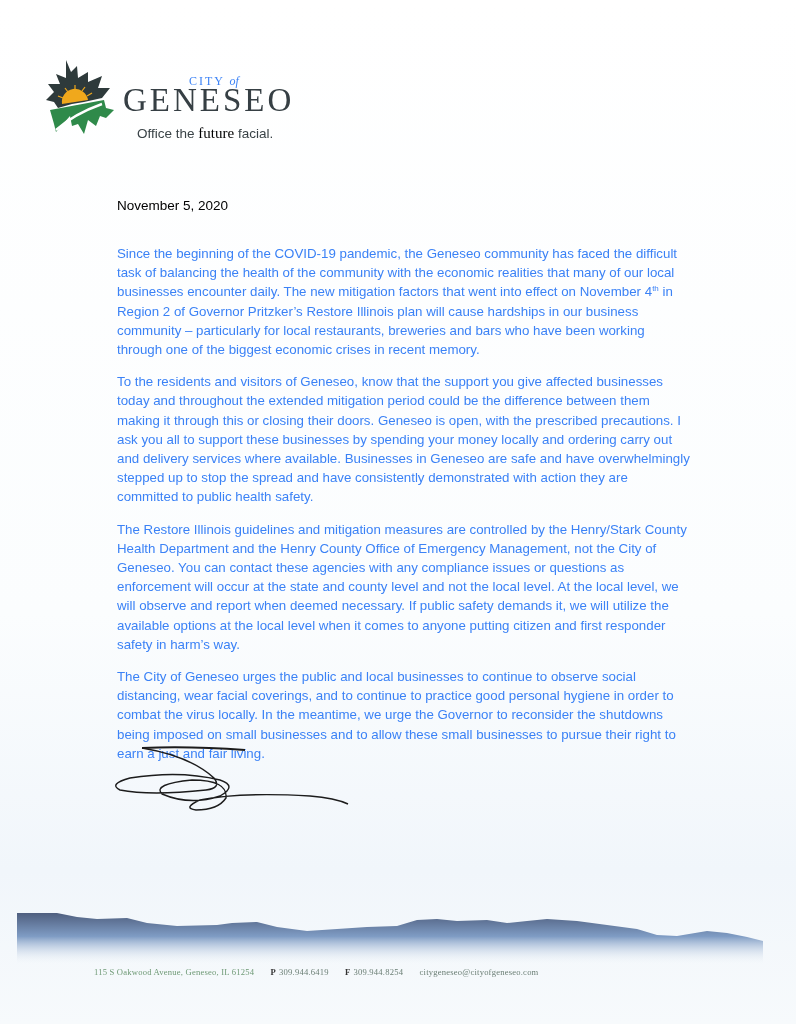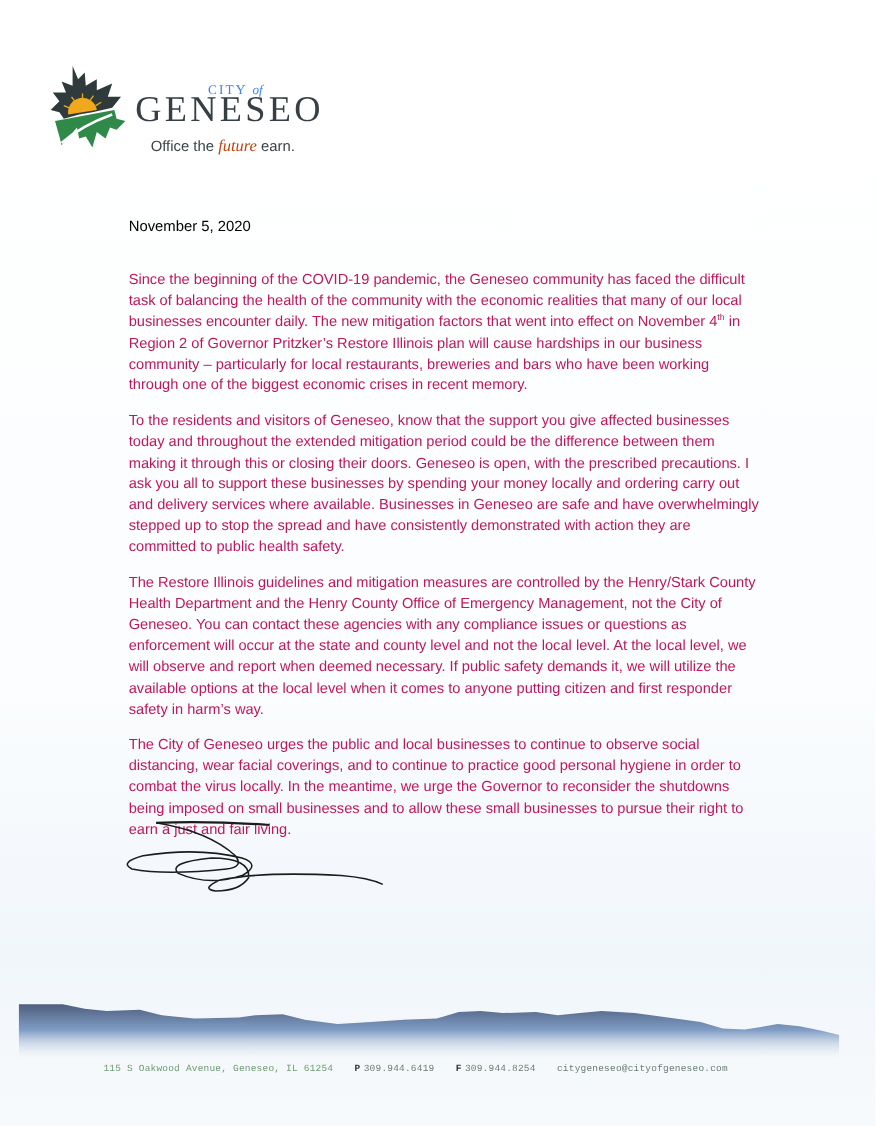--- a/index.html
+++ b/index.html
@@ -22,40 +22,40 @@
     .city-of i { font-style: italic; letter-spacing: 0; }
     .geneseo {
       position: absolute; left: 79px; top: 26px;
       font-family: "Liberation Serif", serif; font-size: 33px; letter-spacing: 3px;
       color: #363f44; line-height: 1;
     }
     .tagline {
       position: absolute; left: 93px; top: 67px;
       font-family: "Liberation Sans", sans-serif; font-size: 13.5px; color: #3a4347;
     }
-    .tagline .future { font-family: "Liberation Serif", serif; font-style: italic; color: #c2410c; font-size: 15px; }
+    .tagline .future { font-family: "Liberation Serif", serif; color: #000000; font-size: 15px; }
 
     .date {
       position: absolute; left: 117px; top: 198px;
       font-size: 13.5px; color: #000000;
     }
     .body-text {
       position: absolute; left: 117px; top: 244px; width: 575px;
-      font-size: 13.3px; line-height: 19.2px; color: #be185d;
+      font-size: 13.3px; line-height: 19.2px; color: #3b82f6;
     }
     .body-text p { margin: 0 0 13px 0; }
     .body-text sup { font-size: 8px; line-height: 0; }
 
     .signature { position: absolute; left: 110px; top: 744px; width: 250px; height: 75px; }
 
     .mountains { position: absolute; left: 17px; top: 905px; width: 746px; height: 60px; }
 
     .footer {
       position: absolute; left: 94px; top: 967px; width: 620px;
-      font-family: Liberation Mono, monospace; font-size: 8.6px; color: #6f9a76;
+      font-family: Liberation Serif, serif; font-size: 8.6px; color: #6f9a76;
       white-space: nowrap; letter-spacing: 0.2px;
     }
     .footer .lbl { color: #333; font-weight: bold; margin-left: 14px; margin-right: 3px; }
     .footer .val { color: #6a7e74; }
     .footer .email { color: #6a7e74; margin-left: 14px; }
   </style>
 </head>
 <body>
 
 <div class="page-tint"></div>
@@ -74,21 +74,21 @@
       <line x1="43" y1="38" x2="48" y2="35"></line>
     </g>
 
     <path d="M6 52 L60 42 L62 50 L70 52 L62 60 L56 58 L52 68 L44 62 L40 76 L34 66 L28 68 L26 58 L12 74 L10 66 Z" fill="#2f8a4a"></path>
     <path d="M12 72 Q30 56 58 46" stroke="#ffffff" stroke-width="2.4" fill="none"></path>
   </svg>
   <div class="city-of">
     <span>CITY</span> <i>of</i>
   </div>
   <div class="geneseo">GENESEO</div>
-  <div class="tagline"><span>Office the </span><span class="future">future</span><span> earn.</span></div>
+  <div class="tagline"><span>Office the </span><span class="future">future</span><span> facial.</span></div>
 </div>
 
 <div class="date">November 5, 2020</div>
 
 <div class="body-text">
   <p><span>Since the beginning of the COVID-19 pandemic, the Geneseo community has faced the difficult task of balancing the health of the community with the economic realities that many of our local businesses encounter daily. The new mitigation factors that went into effect on November 4</span><sup>th</sup><span> in Region 2 of Governor Pritzker’s Restore Illinois plan will cause hardships in our business community – particularly for local restaurants, breweries and bars who have been working through one of the biggest economic crises in recent memory.</span></p>
   <p>To the residents and visitors of Geneseo, know that the support you give affected businesses today and throughout the extended mitigation period could be the difference between them making it through this or closing their doors. Geneseo is open, with the prescribed precautions. I ask you all to support these businesses by spending your money locally and ordering carry out and delivery services where available.  Businesses in Geneseo are safe and have overwhelmingly stepped up to stop the spread and have consistently demonstrated with action they are committed to public health safety.</p>
   <p>The Restore Illinois guidelines and mitigation measures are controlled by the Henry/Stark County Health Department and the Henry County Office of Emergency Management, not the City of Geneseo.  You can contact these agencies with any compliance issues or questions as enforcement will occur at the state and county level and not the local level.  At the local level, we will observe and report when deemed necessary.  If public safety demands it, we will utilize the available options at the local level when it comes to anyone putting citizen and first responder safety in harm’s way.</p>
   <p>The City of Geneseo urges the public and local businesses to continue to observe social distancing, wear facial coverings, and to continue to practice good personal hygiene in order to combat the virus locally. In the meantime, we urge the Governor to reconsider the shutdowns being imposed on small businesses and to allow these small businesses to pursue their right to earn a just and fair living.</p>
 </div>

